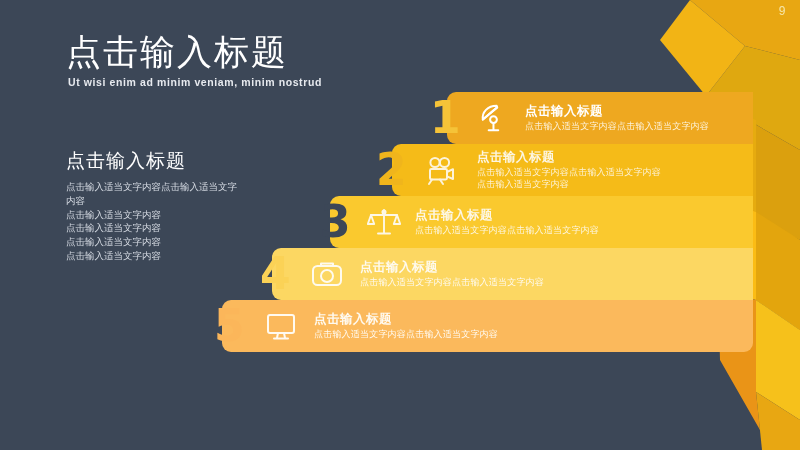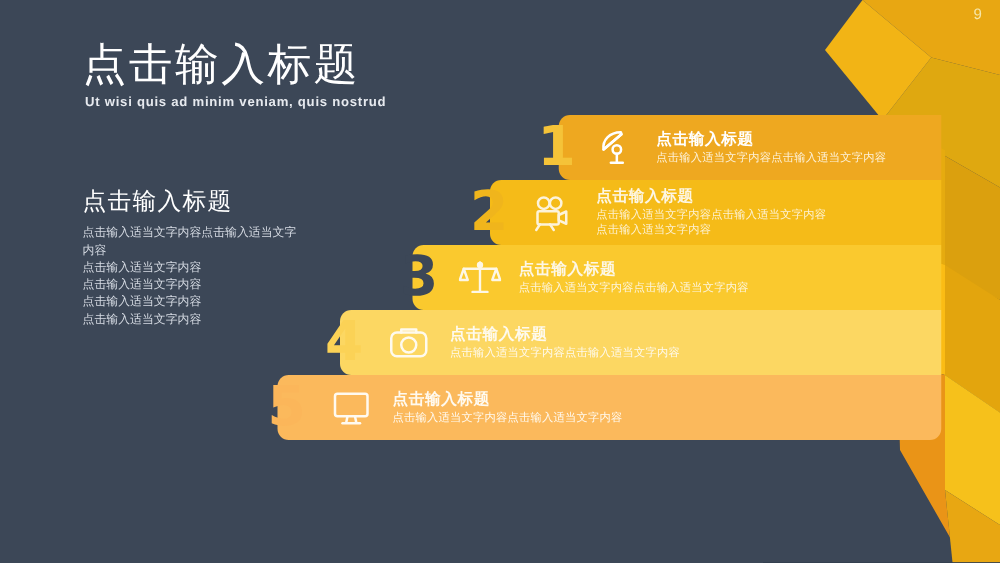--- a/index.html
+++ b/index.html
@@ -153,21 +153,21 @@
     <polygon points="712,196 756,212 756,300 718,290" fill="#fbbc14"></polygon>
     <polygon points="756,212 800,240 800,330 756,300" fill="#e3a50d"></polygon>
     <polygon points="756,300 800,330 800,420 756,392" fill="#f6c11b"></polygon>
     <polygon points="718,290 756,300 756,392 760,430 720,360" fill="#ea9417"></polygon>
     <polygon points="756,392 800,420 800,450 762,450" fill="#e8a712"></polygon>
   </svg>
 
   <div id="page-num" style="color: rgb(246, 230, 168);">9</div>
 
   <div id="main-title">点击输入标题</div>
-  <div id="main-subtitle">Ut wisi quis ad minim veniam, quis nostrud</div>
+  <div id="main-subtitle">Ut wisi enim ad minim veniam, minim nostrud</div>
 
   <div id="left-heading">点击输入标题</div>
   <div id="left-body">
     <div>点击输入适当文字内容点击输入适当文字内容</div>
     <div>点击输入适当文字内容</div>
     <div>点击输入适当文字内容</div>
     <div>点击输入适当文字内容</div>
     <div>点击输入适当文字内容</div>
   </div>
 

